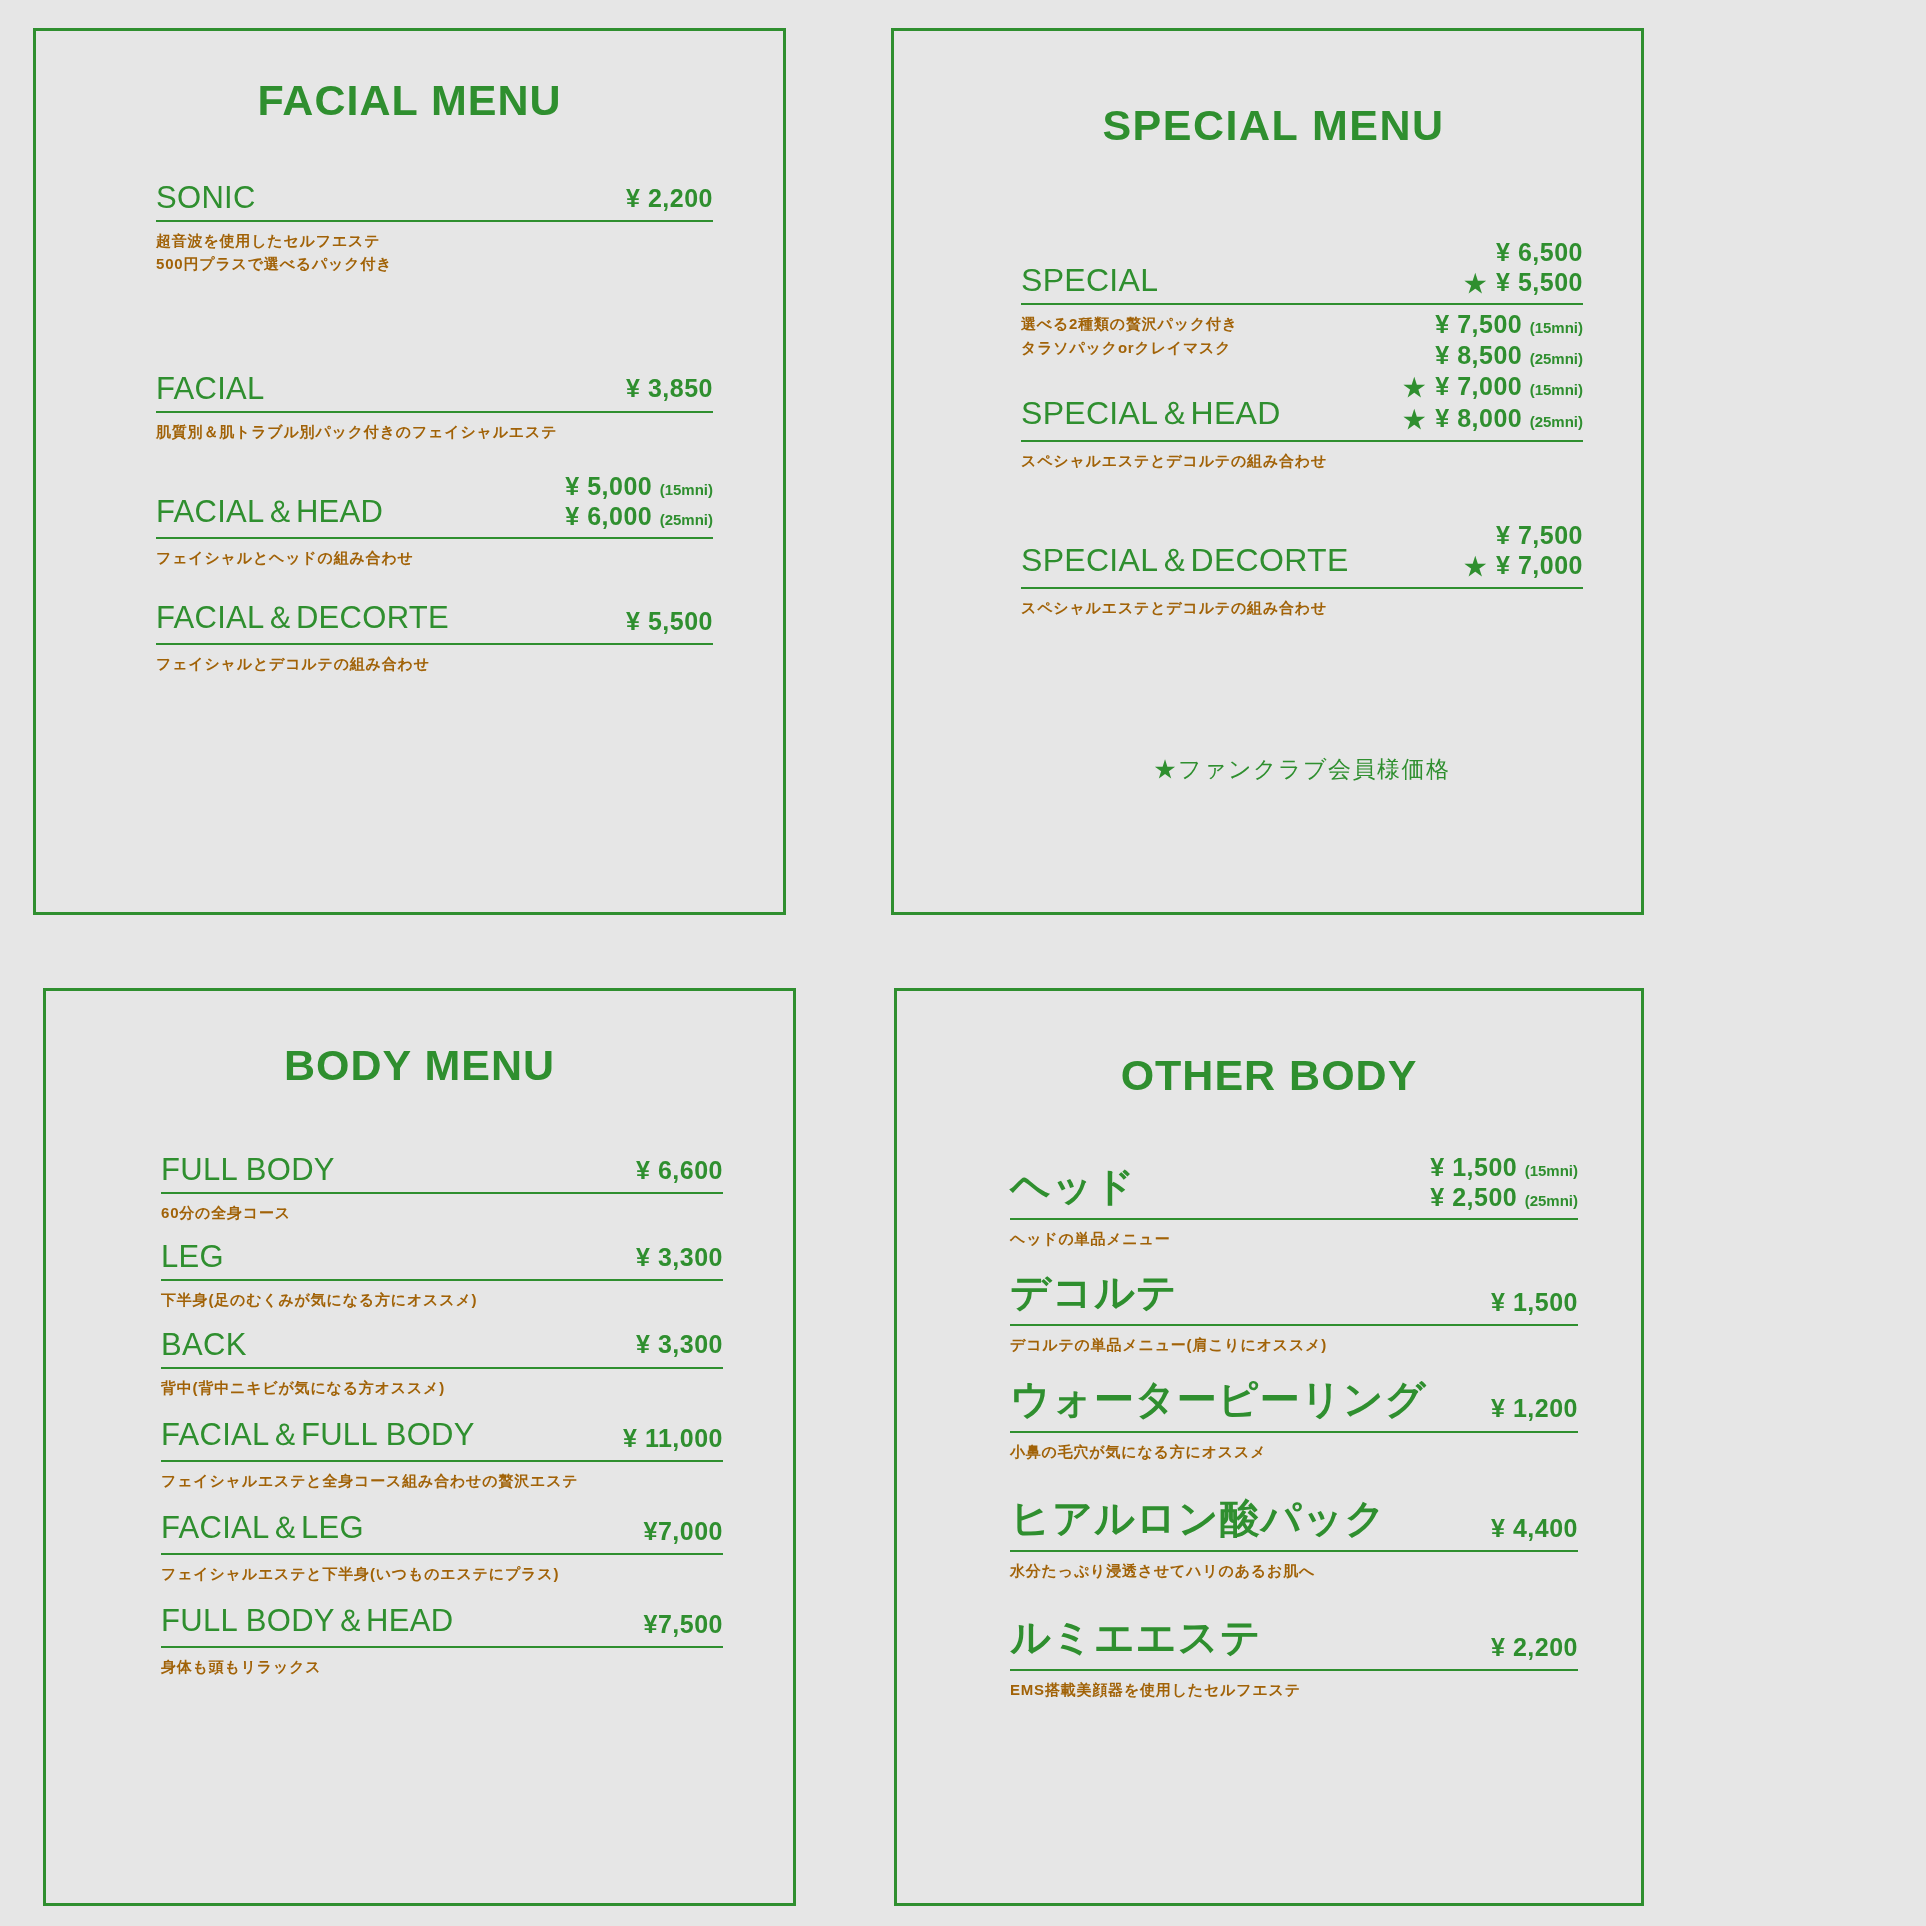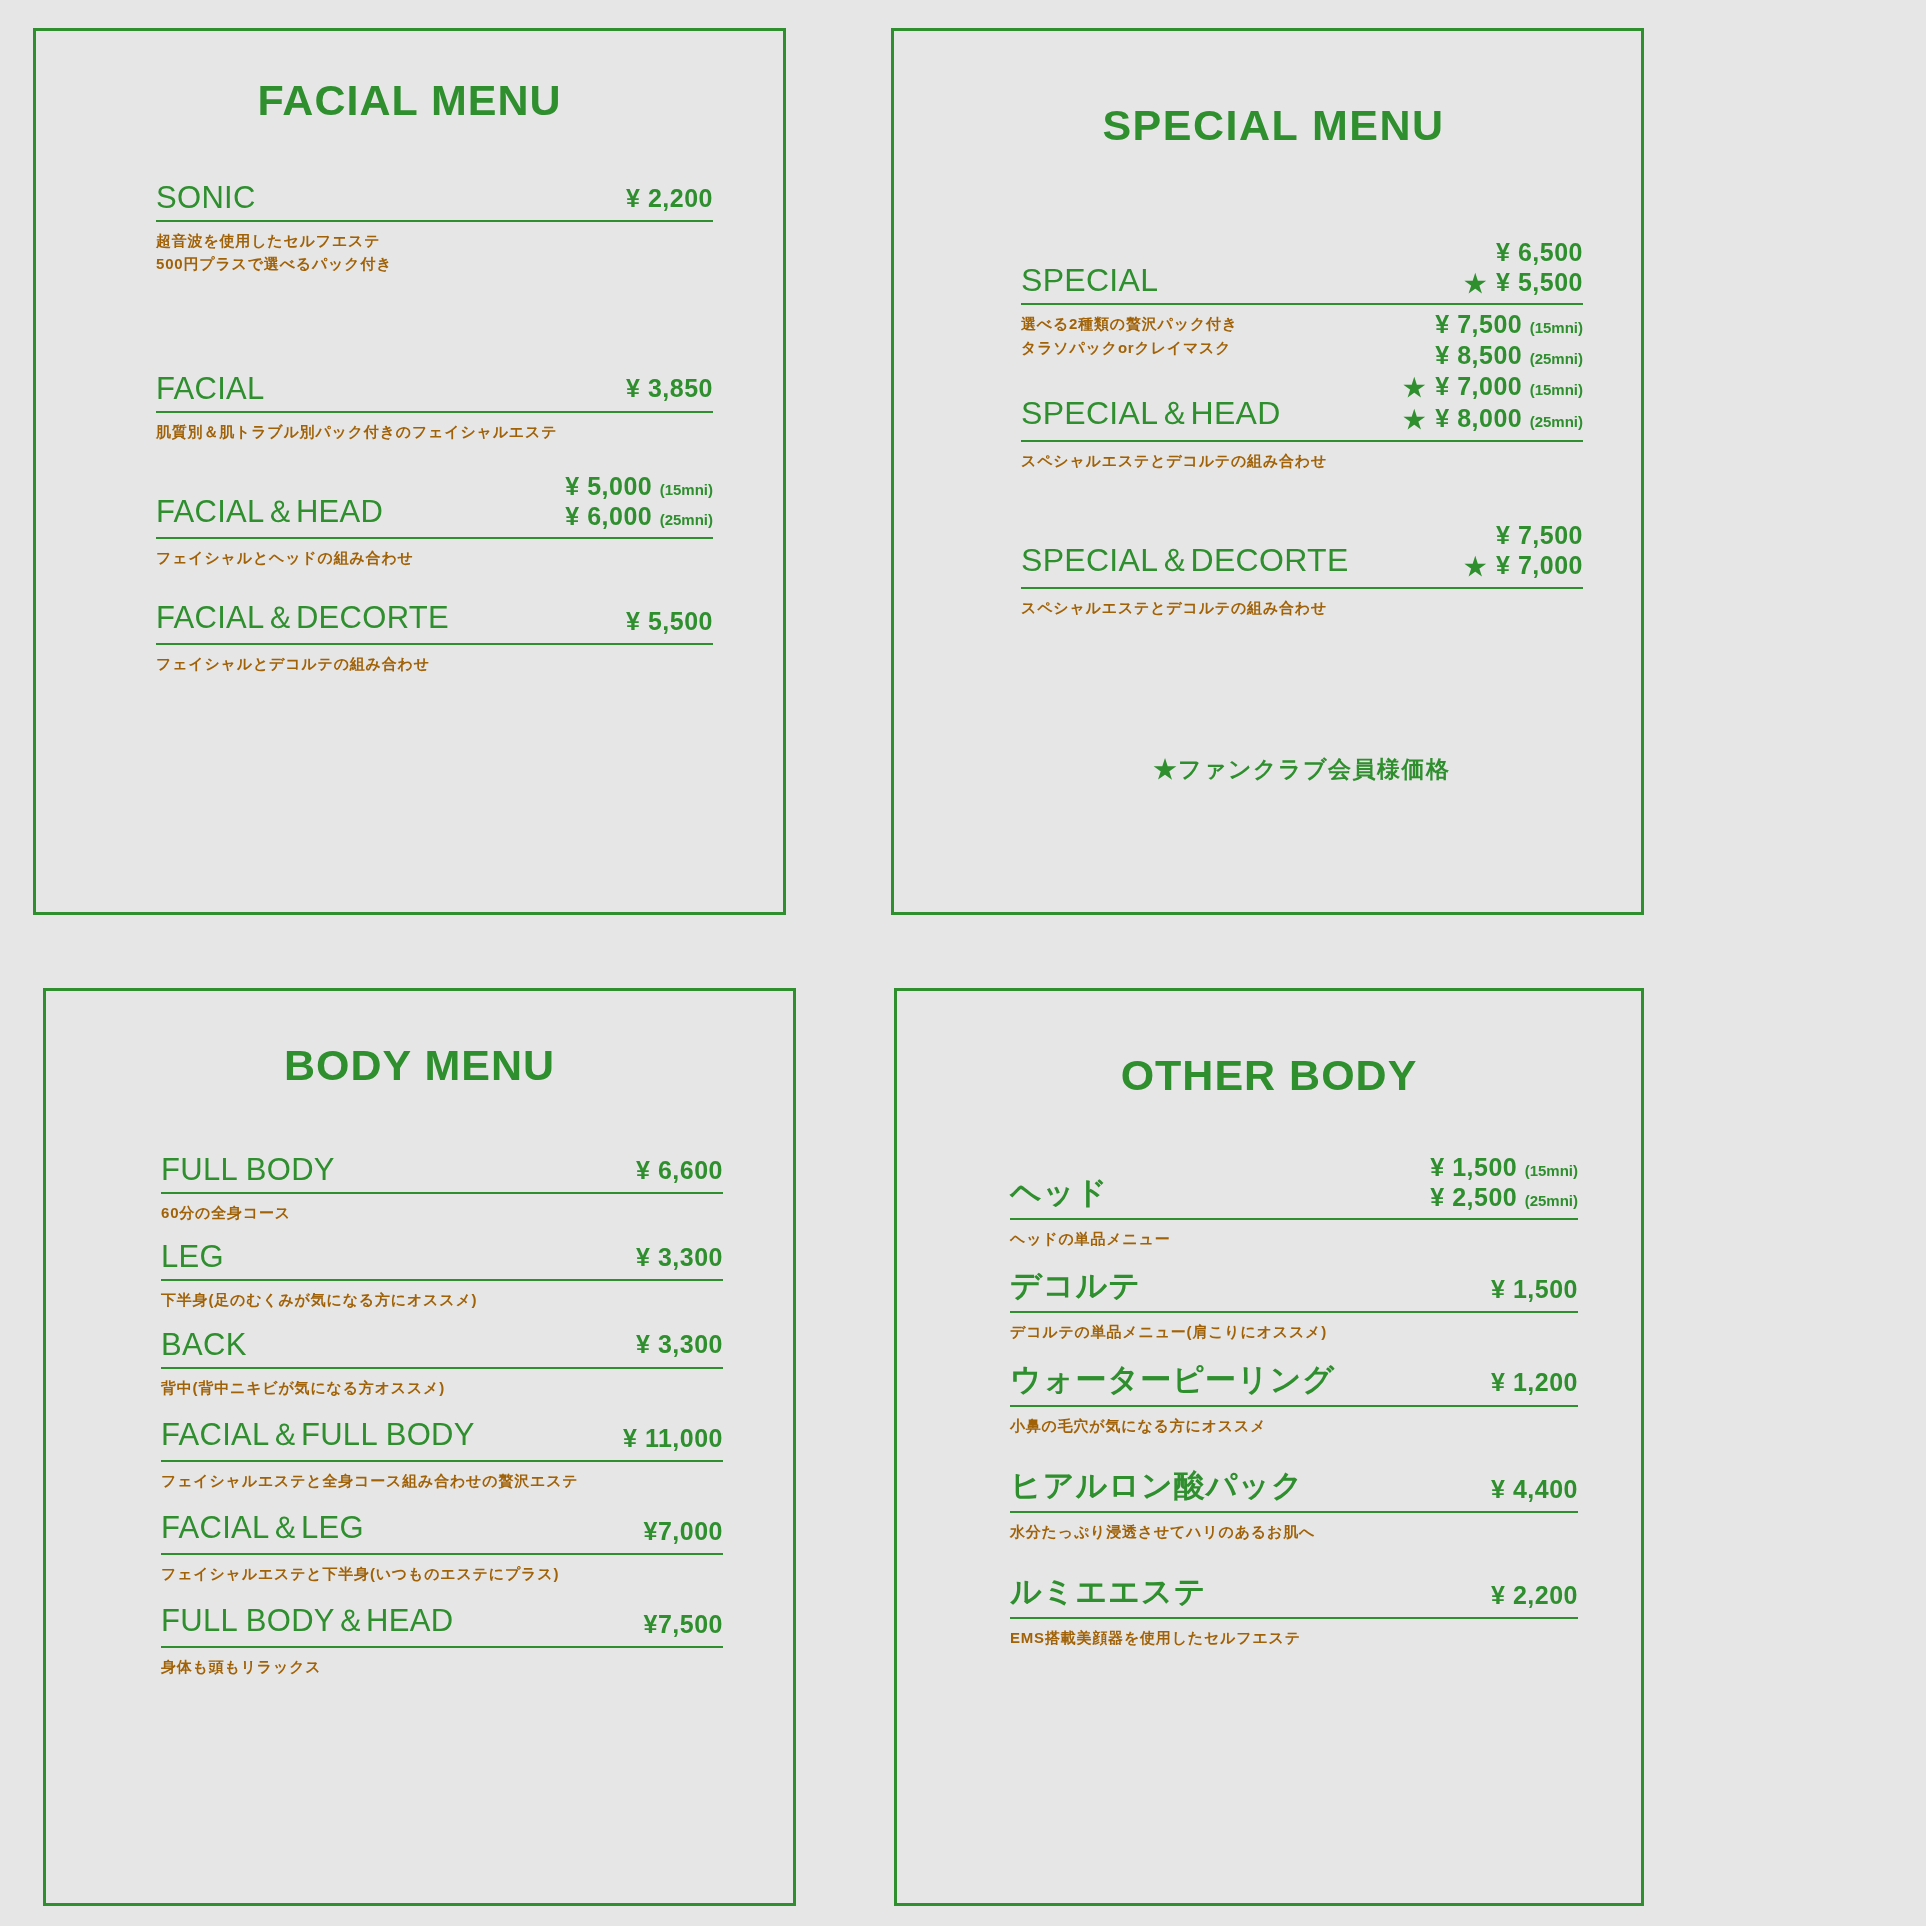--- a/index.html
+++ b/index.html
@@ -75,21 +75,21 @@
     padding-bottom: 4px;
   }
   .item-name {
     font-size: 31px;
     font-weight: 500;
     letter-spacing: 0.3px;
     white-space: nowrap;
     color: #2f8f2f;
   }
   .item-name.jp {
-    font-size: 31px;
+    font-size: 40px;
     font-weight: 700;
     letter-spacing: 1px;
   }
   .prices {
     text-align: right;
     white-space: nowrap;
     padding-bottom: 2px;
   }
   .price {
     font-size: 25px;
@@ -112,21 +112,21 @@
     font-size: 15px;
     font-weight: 700;
     line-height: 1.55;
     letter-spacing: 0.8px;
     color: #a16207;
     margin-top: 7px;
   }
   .note {
     text-align: center;
     font-size: 23px;
-    font-weight: 700;
+    font-weight: 400;
     letter-spacing: 1.5px;
     color: #2f8f2f;
   }
 
   .sp-lg { height: 95px; }
   .sp-md { height: 48px; }
   .sp-sm { height: 28px; }
   .sp-xs { height: 15px; }
 
   .prices.stack2 .price { line-height: 1.2; }

